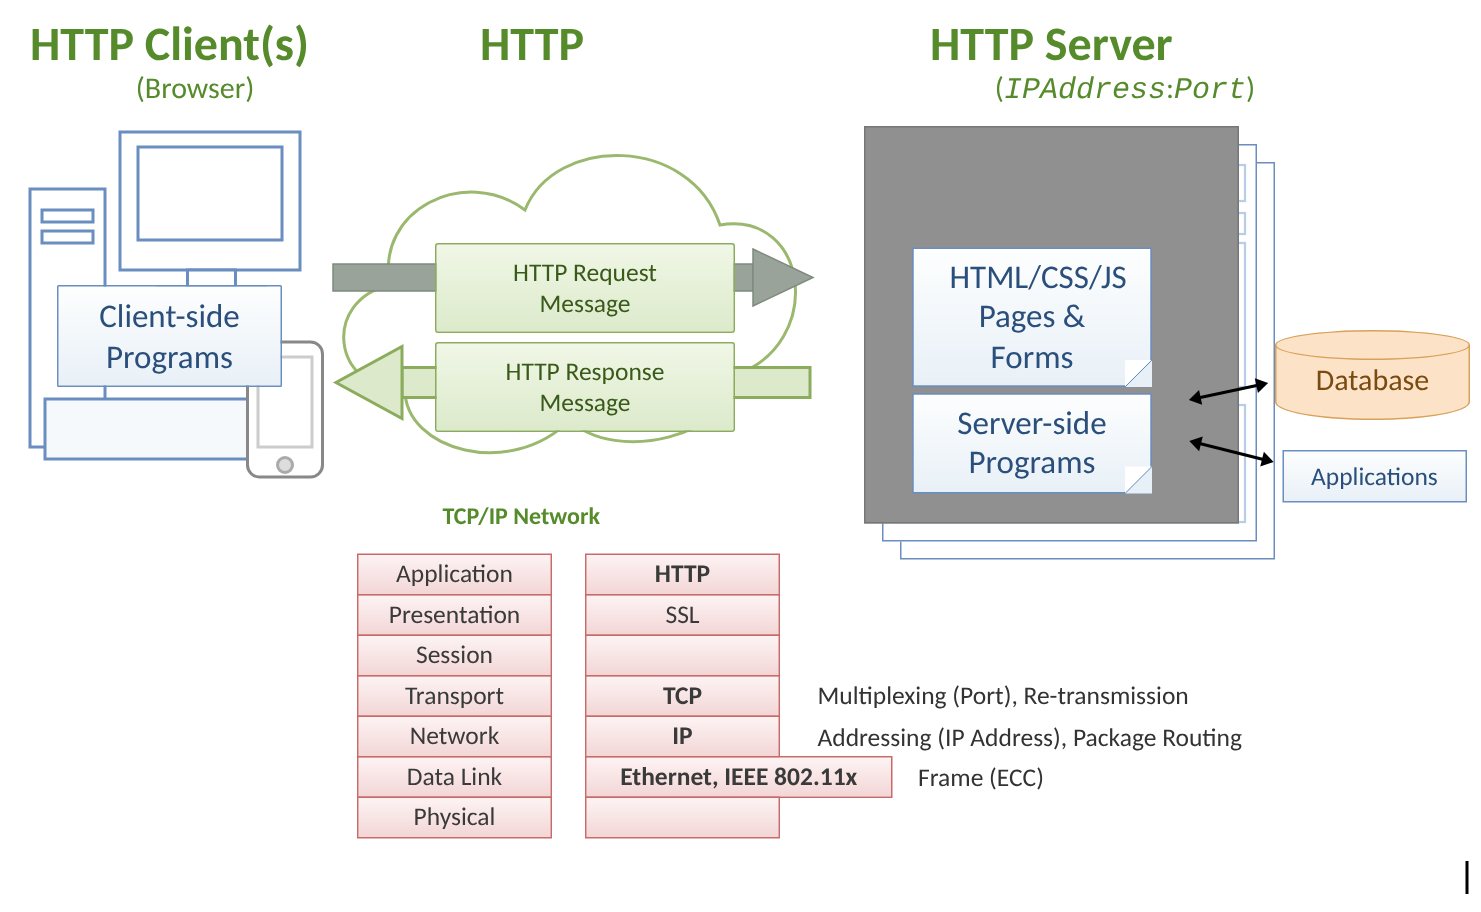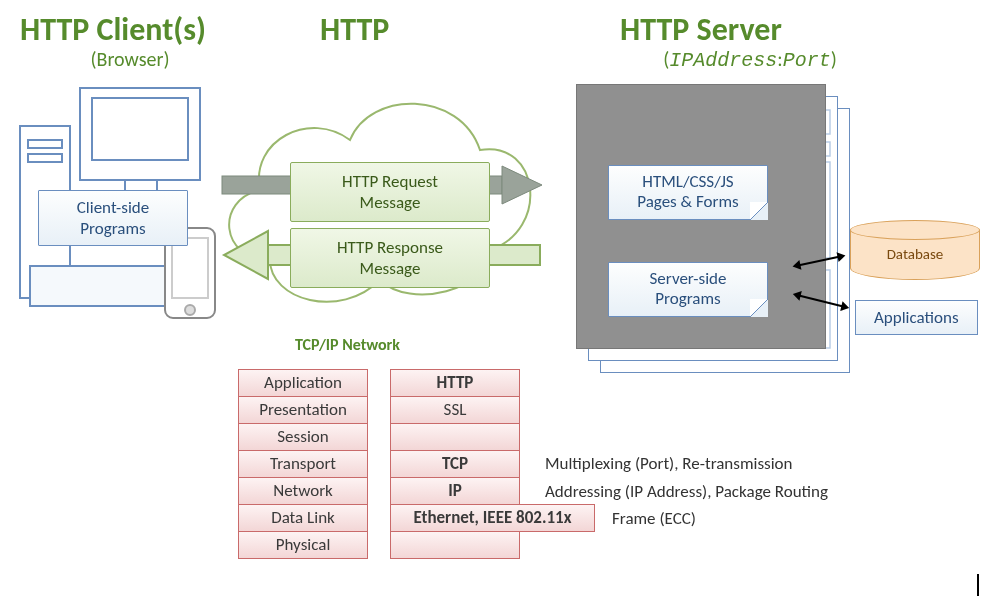--- a/index.html
+++ b/index.html
@@ -1,31 +1,31 @@
 <!DOCTYPE html>
 <html><head>
 <meta charset="utf-8">
 <style>
 * { margin:0; padding:0; box-sizing:border-box; }
 body { font-family:Calibri,Arial,sans-serif; width:987px; height:608px; position:relative; background:#fff; color:#333; }
 .title { color:#568b2c; font-weight:700; font-size:32px; text-align:left; line-height:1.1; }
 .subtitle { color:#568b2c; font-size:20px; text-align:center; font-style:normal; }
 .subtitle .ital { font-style:italic; font-family:'Courier New',monospace; }
-.boxlabel { background:linear-gradient(#fdfefe,#e8f0f7); border:1.5px solid #6a8ebf; color:#2a4f7c; padding:6px 24px; font-size:17px; text-align:center; border-radius:1px; }
+.boxlabel { background:linear-gradient(#fdfefe,#e8f0f7); border:1.5px solid #6a8ebf; color:#2a4f7c; padding:6px 24px; font-size:22px; text-align:center; border-radius:1px; }
 .server-inner { position:absolute; background:#909090; border:1px solid #777; }
 .doc-box { position:absolute; background:#fff; border:1.5px solid #6a8ebf; }
 .cloud { position:absolute; width:330px; height:250px; left:210px; top:70px; }
 .msgbox { position:absolute; background:linear-gradient(#f0f7e6,#dceacb); border:1.5px solid #8aac5c; color:#3a5a1a; padding:8px 31px; font-size:17px; border-radius:2px; width:200px; text-align:center; }
 .stack { position:absolute; }
 .stack-col { display:flex; flex-direction:column; }
 .stack-cell { border:1px solid #c96a6a; background:linear-gradient(#fdf3f3,#f3d6d6); color:#3a3a3a; font-size:17px; text-align:center; height:28px; line-height:26px; margin-top:-1px; }
 .stack-note { position:absolute; font-size:17px; color:#333; white-space:nowrap; }
 .db { position:absolute; width:130px; height:60px; }
 .db-top { width:130px; height:20px; background:#fce3c7; border:1.5px solid #d9a15a; border-radius:50%; position:absolute; top:-10px; z-index:2; }
-.db-body { width:130px; height:50px; background:#fce3c7; border:1.5px solid #d9a15a; border-top:none; border-radius:0 0 65px 65px / 0 0 12px 12px; position:absolute; top:0; text-align:center; line-height:48px; font-size:15px; color:#7a4a10; }
+.db-body { width:130px; height:50px; background:#fce3c7; border:1.5px solid #d9a15a; border-top:none; border-radius:0 0 65px 65px / 0 0 12px 12px; position:absolute; top:0; text-align:center; line-height:48px; font-size:20px; color:#7a4a10; }
 .apps { position:absolute; background:linear-gradient(#fdfefe,#e8f0f7); border:1.5px solid #6a8ebf; padding:6px 18px; font-size:17px; color:#2a4f7c; }
 .arrow-line { position:absolute; background:#000; height:2px; }
 .arrow-line::before, .arrow-line::after { content:''; position:absolute; width:0; height:0; border:5px solid transparent; }
 .arrow-line.dbl::before { left:-8px; top:-4px; border-right:8px solid #000; }
 .arrow-line.dbl::after { right:-8px; top:-4px; border-left:8px solid #000; }
 svg { position:absolute; }
 
 .fold { position:absolute; right:-1px; bottom:-1px; width:18px; height:18px; background:linear-gradient(135deg,#fff 48%,#6a8ebf 50%,#e8f0f7 52%); }
 </style>
 </head>

